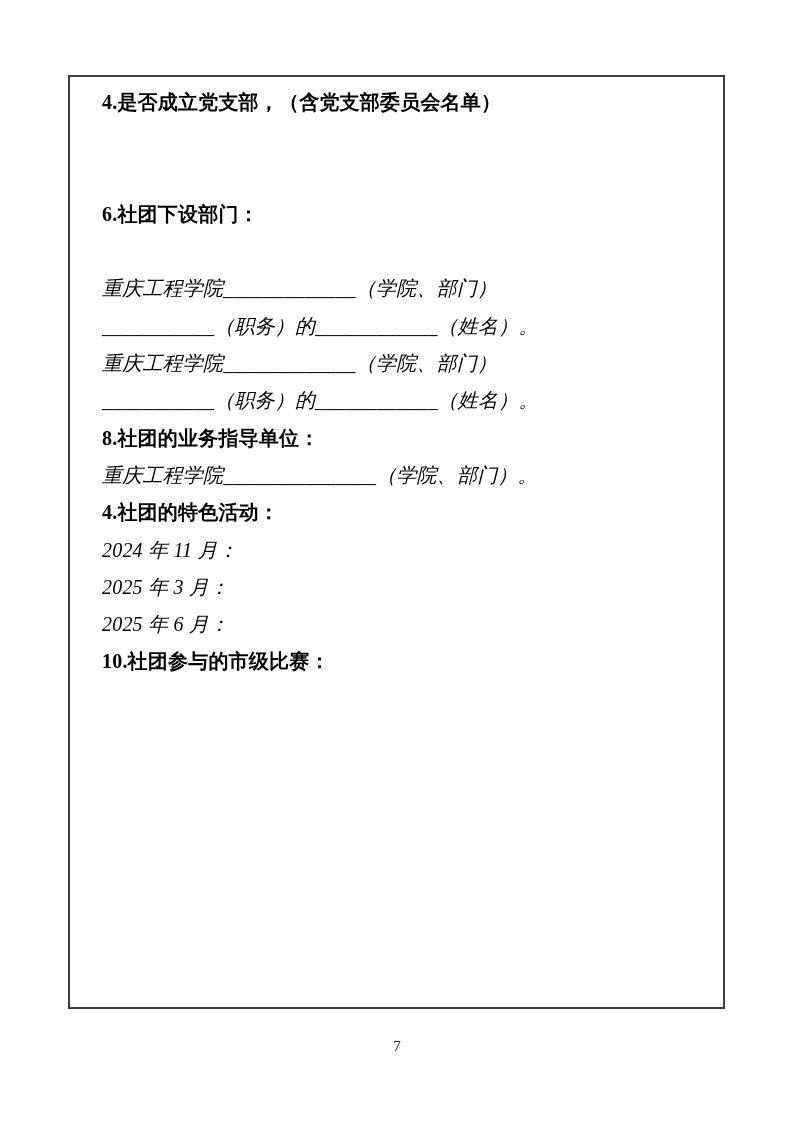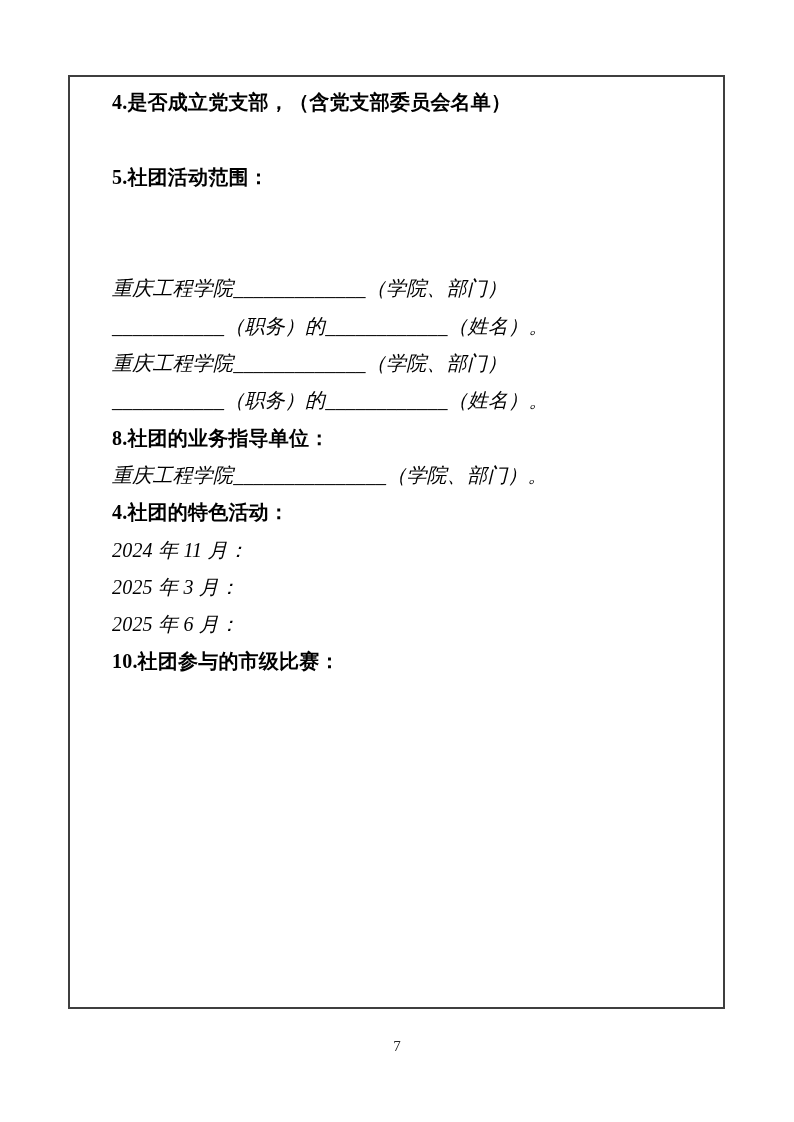--- a/index.html
+++ b/index.html
@@ -17,21 +17,21 @@
     color: #000000;
   }
   .form-box {
     position: absolute;
     left: 68px;
     top: 75px;
     width: 657px;
     height: 934px;
     box-sizing: border-box;
     border: 2px solid #3f3f3f;
-    padding: 7px 18px 0 42px;
+    padding: 7px 18px 0 32px;
     background: #ffffff;
   }
   .line {
     height: 37.3px;
     line-height: 37.3px;
     font-size: 20px;
     white-space: nowrap;
     letter-spacing: 0.2px;
   }
   .line-heading {
@@ -58,24 +58,24 @@
 <body>
 
 <div class="page">
 
   <div class="form-box">
 
       <div class="line line-heading">4.是否成立党支部，（含党支部委员会名单）</div>
 
       <div class="line line-blank"></div>
 
-      <div class="line line-heading">5.社团活动范围：</div>
 
       <div class="line line-blank"></div>
 
+      <div class="line line-heading">6.社团下设部门：</div>
 
       <div class="line line-blank"></div>
 
 
       <div class="line line-body">重庆工程学院_____________（学院、部门）</div>
 
       <div class="line line-body">___________（职务）的____________（姓名）。</div>
 
       <div class="line line-body">重庆工程学院_____________（学院、部门）</div>
 

